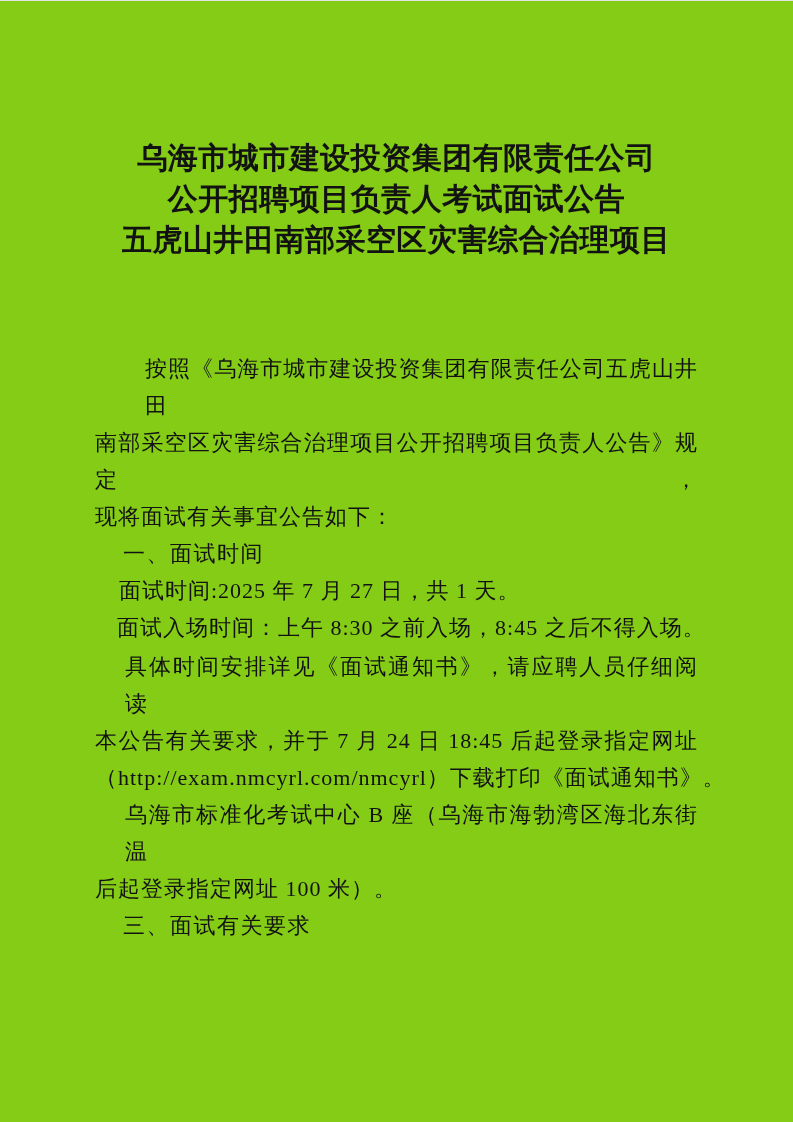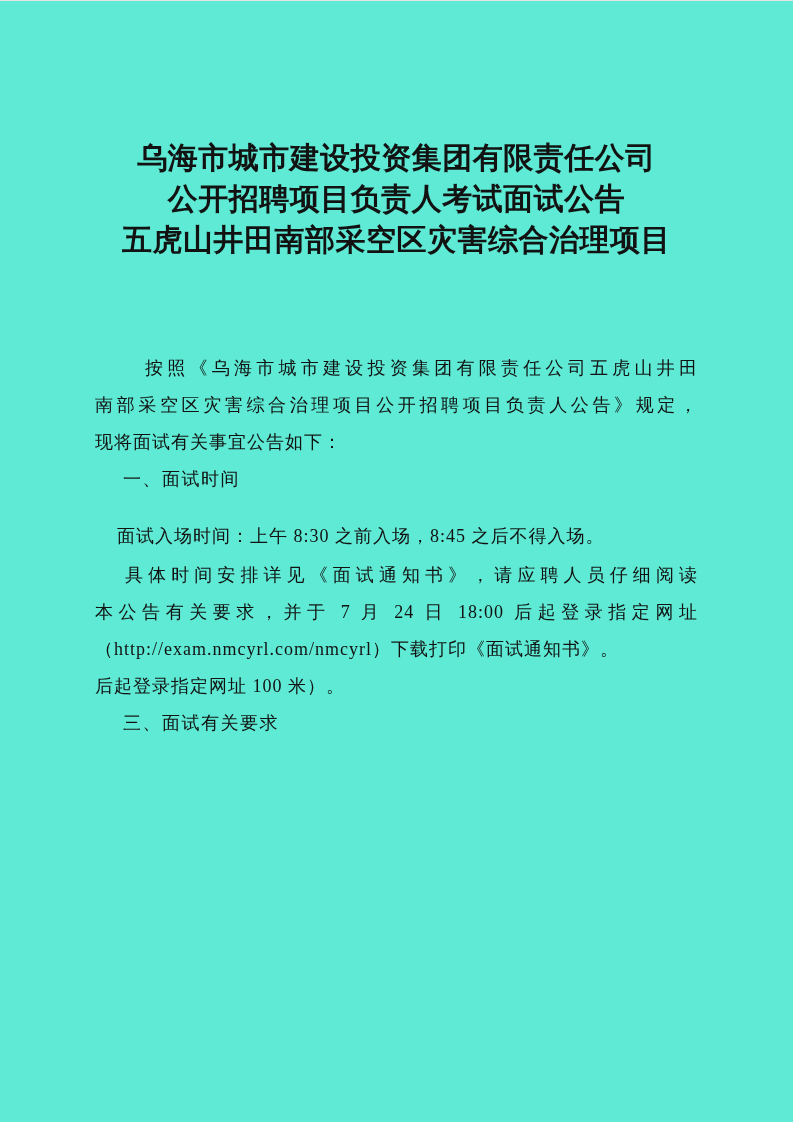--- a/index.html
+++ b/index.html
@@ -5,42 +5,42 @@
   html, body {
     margin: 0;
     padding: 0;
     background: #ffffff;
   }
   .page {
     position: relative;
     width: 793px;
     height: 1122px;
     box-sizing: border-box;
-    background: #5eead4;
+    background: #84cc16;
     color: #121212;
     border-top: 1px solid #e4e4e4;
     padding-top: 136px;
     overflow: hidden;
     font-family: "Liberation Serif", "DejaVu Serif", serif;
   }
   .doc-title {
     margin: 0 95px;
     text-align: center;
     font-size: 30px;
     line-height: 41px;
     font-weight: 700;
     letter-spacing: 0.5px;
     font-family: "Liberation Serif", "DejaVu Serif", serif;
   }
   .doc-body {
     margin: 90px 95px 0 95px;
   }
   .block { margin: 0; }
   .line {
-    font-size: 18px;
+    font-size: 22px;
     line-height: 37px;
     letter-spacing: 1px;
     white-space: nowrap;
   }
   .line.fill {
     white-space: normal;
     text-align: justify;
     text-align-last: justify;
   }
   .line.heading-line {
@@ -61,27 +61,31 @@
   <div class="doc-body" id="body-container">
       <div class="block">
         <div class="line fill" style="padding-left: 50px;">按照《乌海市城市建设投资集团有限责任公司五虎山井田</div>
         <div class="line fill" style="padding-left: 0px;">南部采空区灾害综合治理项目公开招聘项目负责人公告》规定，</div>
         <div class="line" style="padding-left: 0px;">现将面试有关事宜公告如下：</div>
       </div>
       <div class="block">
         <div class="line heading-line" style="padding-left: 28px;">一、面试时间</div>
       </div>
       <div class="block">
-        <div class="line" style="padding-left: 22px; margin-top: 20px;">面试入场时间：上午 8:30 之前入场，8:45 之后不得入场。</div>
+        <div class="line" style="padding-left: 24px;">面试时间:2025 年 7 月 27 日，共 1 天。</div>
+      </div>
+      <div class="block">
+        <div class="line" style="padding-left: 22px;">面试入场时间：上午 8:30 之前入场，8:45 之后不得入场。</div>
       </div>
       <div class="block" style="margin-top: 2px;">
         <div class="line fill" style="padding-left: 30px;">具体时间安排详见《面试通知书》，请应聘人员仔细阅读</div>
-        <div class="line fill" style="padding-left: 0px;">本公告有关要求，并于 7 月 24 日 18:00 后起登录指定网址</div>
+        <div class="line fill" style="padding-left: 0px;">本公告有关要求，并于 7 月 24 日 18:45 后起登录指定网址</div>
         <div class="line" style="padding-left: 0px;">（http://exam.nmcyrl.com/nmcyrl）下载打印《面试通知书》。</div>
       </div>
       <div class="block">
+        <div class="line fill" style="padding-left: 30px;">乌海市标准化考试中心 B 座（乌海市海勃湾区海北东街温</div>
         <div class="line" style="padding-left: 0px;">后起登录指定网址 100 米）。</div>
       </div>
       <div class="block">
         <div class="line heading-line" style="padding-left: 28px;">三、面试有关要求</div>
       </div>
     </div>
 </div>
 
 </body></html>

